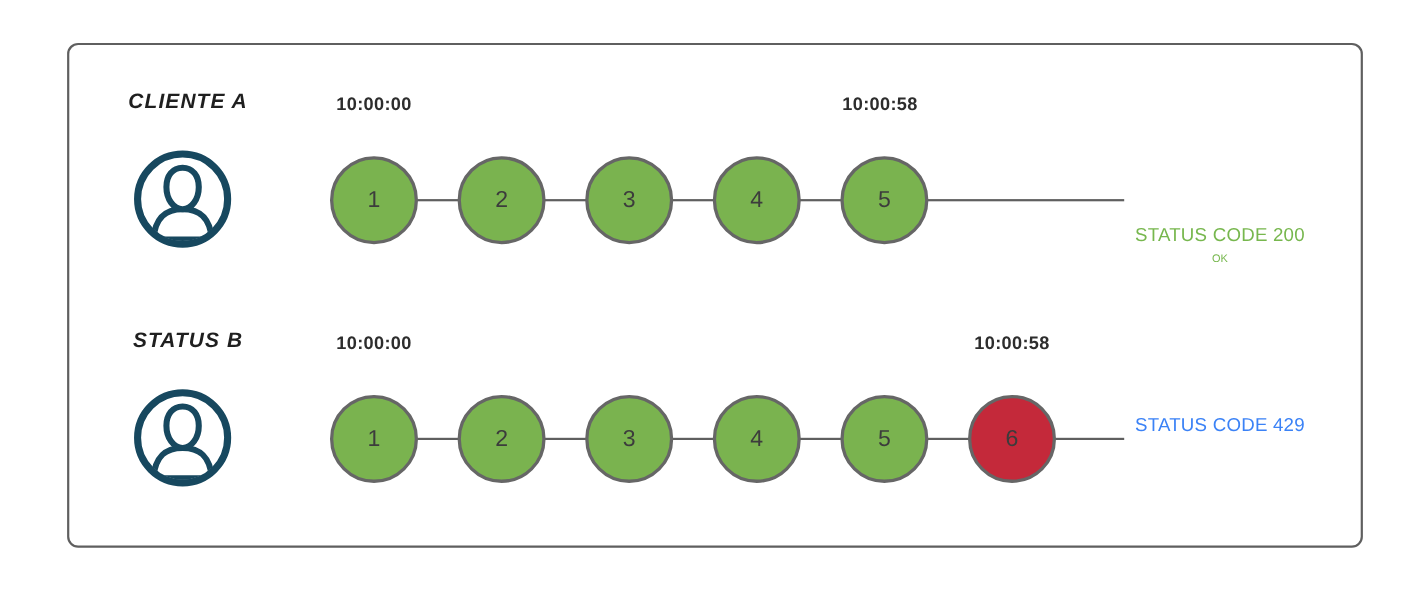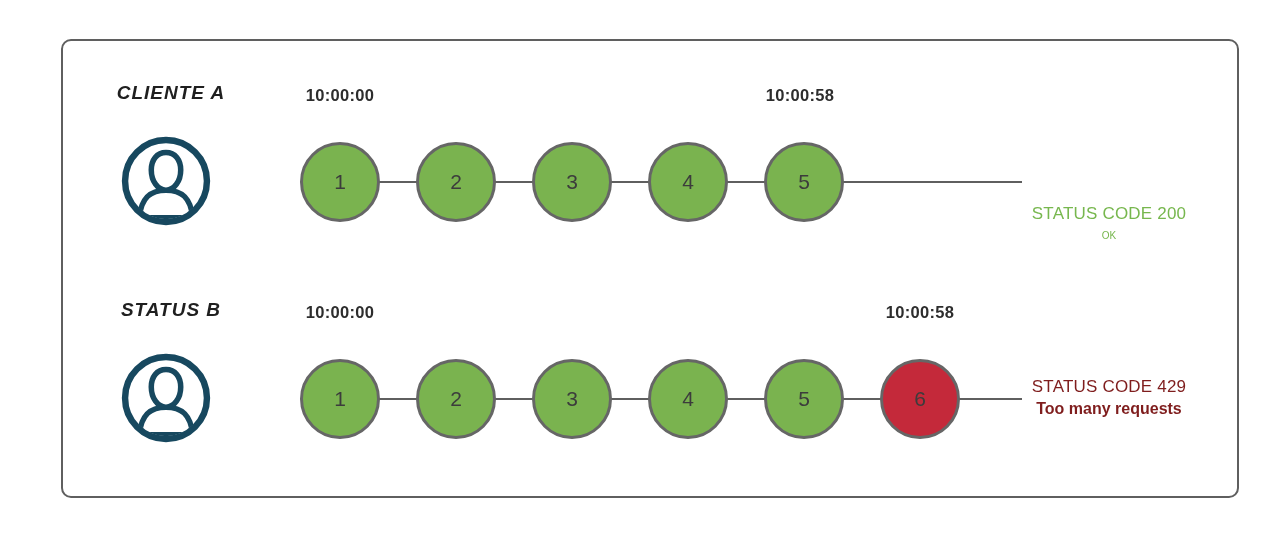--- a/index.html
+++ b/index.html
@@ -196,18 +196,17 @@
           <span>4</span>
         </div>
         <div class="circle success">
           <span>5</span>
         </div>
         <div class="circle error">
           <span>6</span>
         </div>
       </div>
 
-    <div class="status" style="color: #7f1d1d;">
+    <div class="status" style="color: #3b82f6;">
       <div class="status-line1">STATUS CODE 429</div>
-      <div class="status-line2">Too many requests</div>
     </div>
   </div>
 </div>
 
 </body></html>

